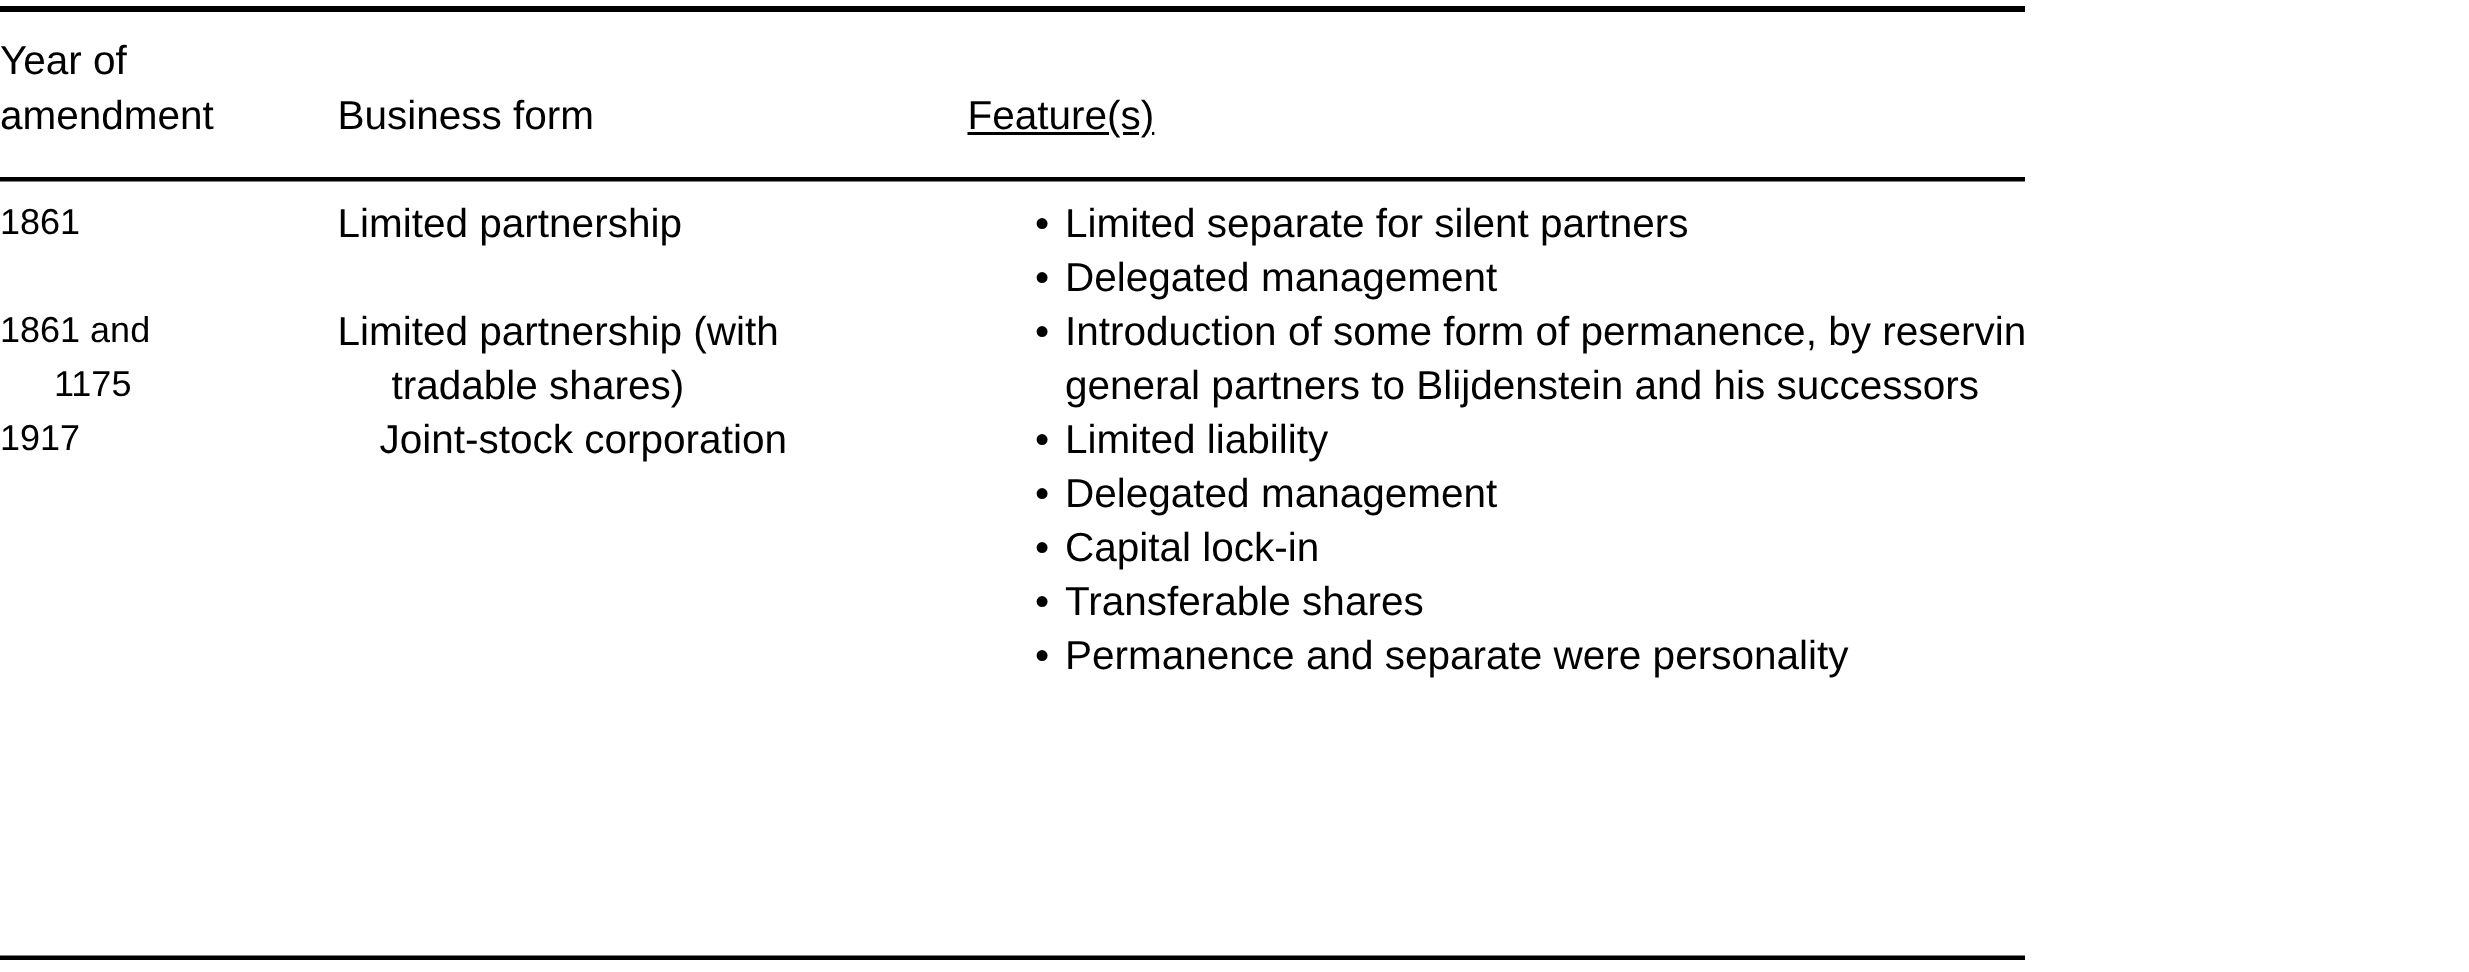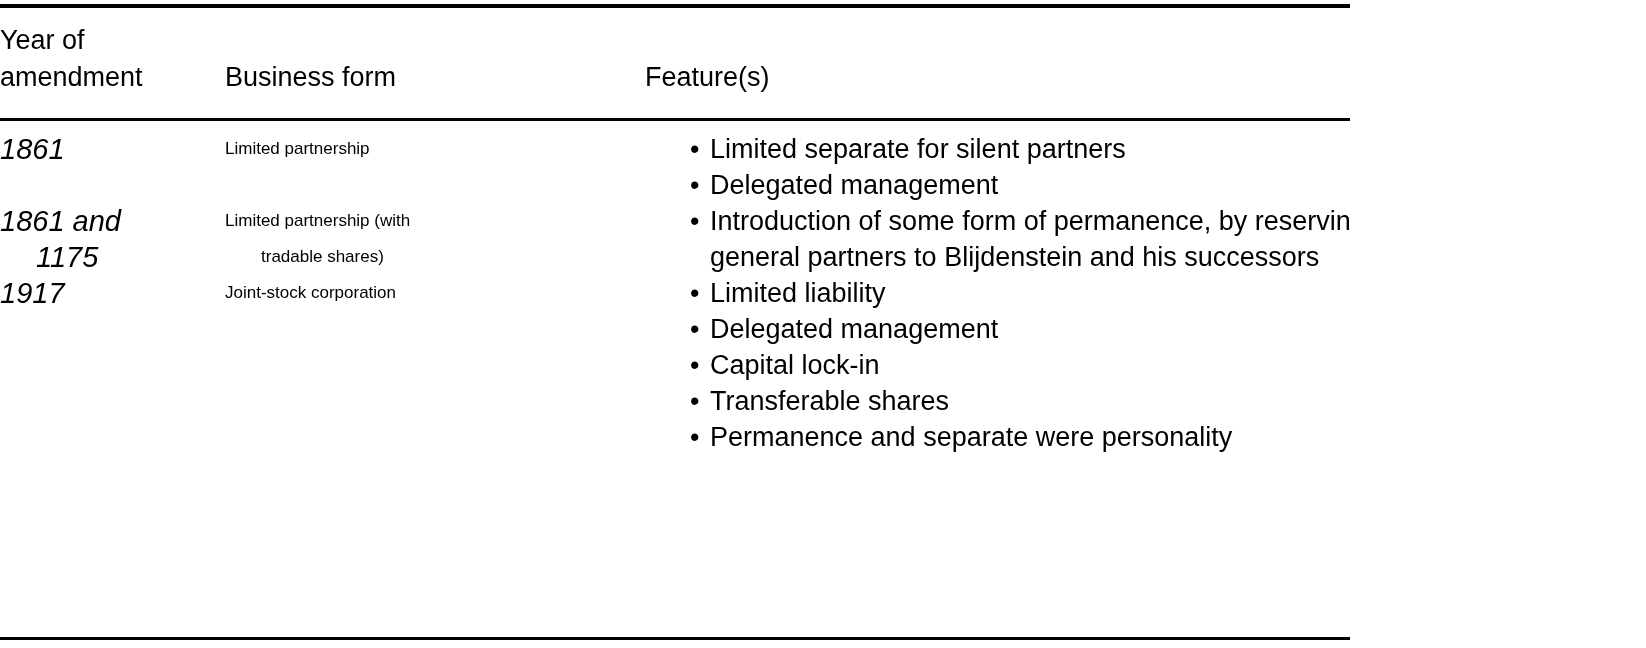--- a/index.html
+++ b/index.html
@@ -58,40 +58,39 @@
     top: 22px;
     width: 1646px;
   }
   .hdr-cell {
     font-size: 27px;
     line-height: 37px;
     color: #000;
   }
   .hdr-year    { padding-left: 5px; }
   .hdr-form    { padding-left: 0px; }
-  .hdr-feature { padding-left: 5px; }
+  .hdr-feature { padding-left: 5px; text-decoration: underline; }
   .hdr-spacer-line { display: block; visibility: hidden; }
 
   
   #tbody-block {
     position: absolute;
     left: 0;
     top: 131px;
     width: 1646px;
   }
   .row-year {
-    font-size: 29px;
+    font-size: 24px;
     line-height: 36px;
     padding-left: 5px;
     white-space: pre-line;
-    font-style: italic;
   }
   .year-line-indent { display: block; padding-left: 36px; }
   .row-form {
-    font-size: 17px;
+    font-size: 27px;
     line-height: 36px;
     padding-left: 0px;
   }
   .form-line-indent { display: block; padding-left: 36px; }
 
   .feature-list {
     list-style: none;
     margin: 0;
     padding: 0;
   }
@@ -177,21 +176,21 @@
             </td>
             <td class="feature-cell">
               <ul class="feature-list">
                 <li class="feature-item"><span class="feature-bullet">•</span><span>Introduction of some form of permanence, by reserving the right to appoint general partners to Blijdenstein and his successors</span></li>
               </ul>
             </td>
           </tr>
           <tr class="data-row">
             <td class="row-year"><span style="display: block;">1917</span></td>
             <td class="row-form">
-              <span style="display: block;">Joint-stock corporation</span>
+              <span style="display: block; margin-left: 28px;">Joint-stock corporation</span>
             </td>
             <td class="feature-cell">
               <ul class="feature-list">
                 <li class="feature-item"><span class="feature-bullet">•</span><span>Limited liability</span></li>
                 <li class="feature-item"><span class="feature-bullet">•</span><span>Delegated management</span></li>
                 <li class="feature-item"><span class="feature-bullet">•</span><span>Capital lock-in</span></li>
                 <li class="feature-item"><span class="feature-bullet">•</span><span>Transferable shares</span></li>
                 <li class="feature-item"><span class="feature-bullet">•</span><span>Permanence and separate were personality</span></li>
               </ul>
             </td>

